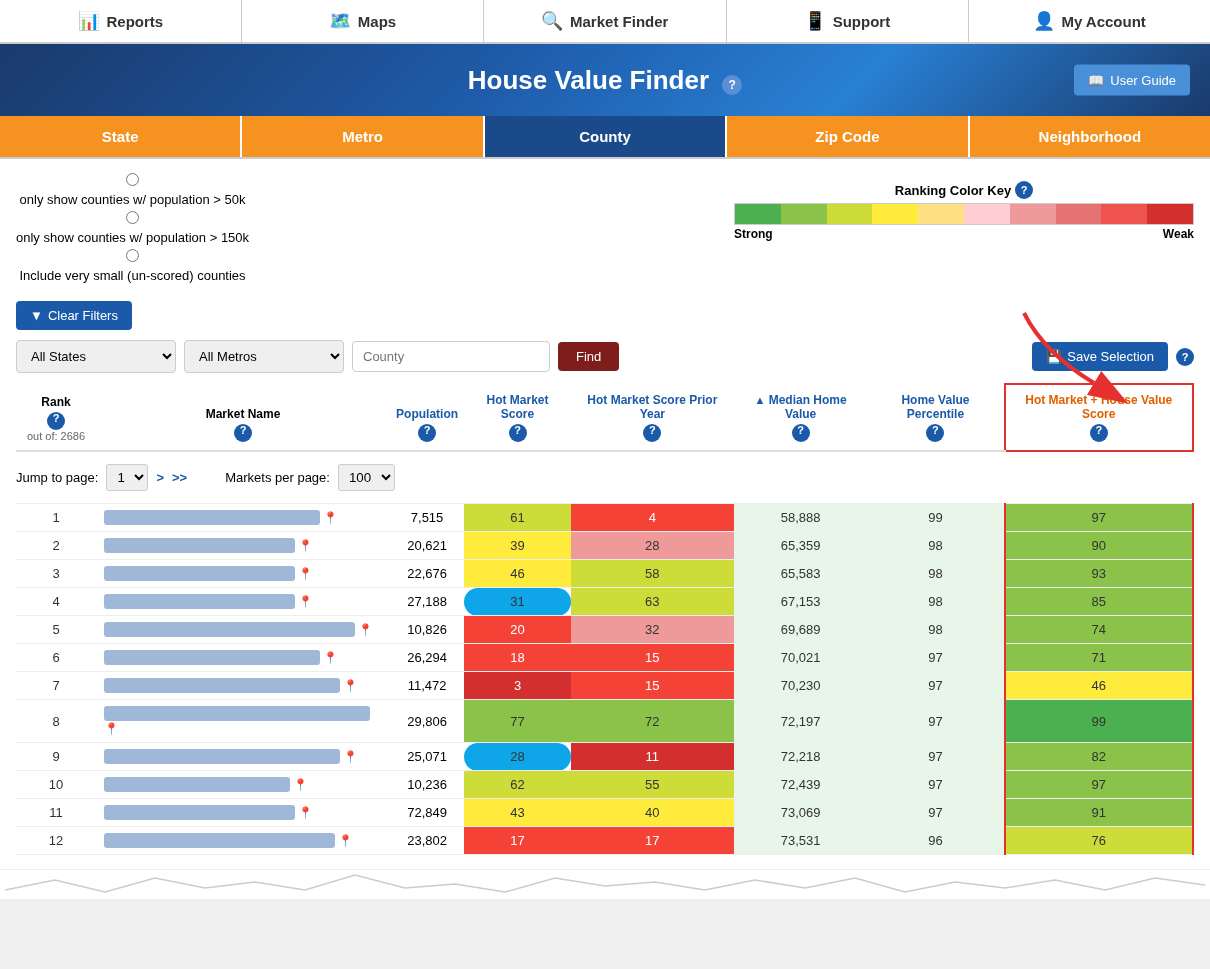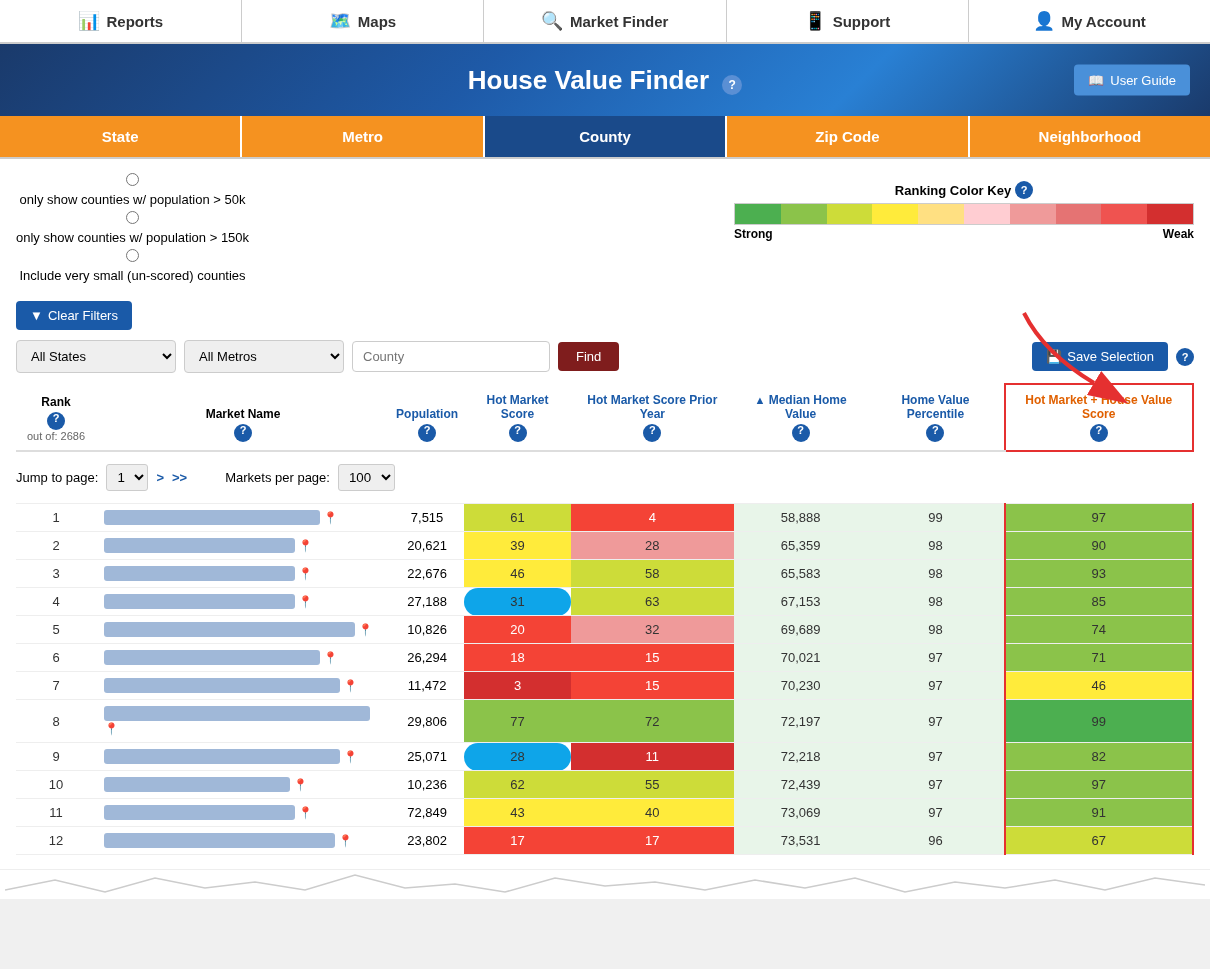--- a/index.html
+++ b/index.html
@@ -451,21 +451,21 @@
             <td class="c-medium-green" style="border-left: 2px solid rgb(229, 48, 48); border-right: 2px solid rgb(229, 48, 48);">91</td>
           </tr>
           <tr>
             <td class="rank-col">12</td>
             <td class="market-name"><span class="blurred-text" style="letter-spacing: 2px;">▬▬▬▬▬▬▬▬▬▬▬▬ ▬▬▬</span><span style="font-size: 12px;"> 📍</span></td>
             <td>23,802</td>
             <td class="c-red">17</td>
             <td class="c-red">17</td>
             <td class="c-home-value">73,531</td>
             <td class="c-home-value">96</td>
-            <td class="c-light-green" style="border-left: 2px solid rgb(229, 48, 48); border-right: 2px solid rgb(229, 48, 48);">67</td>
+            <td class="c-light-green" style="border-left: 2px solid rgb(229, 48, 48); border-right: 2px solid rgb(229, 48, 48);">76</td>
           </tr>
         </tbody>
     </table>
   </div>
 
 </div>
 
 <div class="bottom-bar">
   <svg width="1200" height="30" viewBox="0 0 1200 30">
     <polyline points="0,20 50,10 100,22 150,8 200,18 250,12 300,20 350,5 400,18 450,14 500,22 550,8 600,16 650,12 700,20 750,10 800,18 850,8 900,22 950,12 1000,18 1050,10 1100,20 1150,8 1200,15" fill="none" stroke="#ccc" stroke-width="1.5"></polyline>

